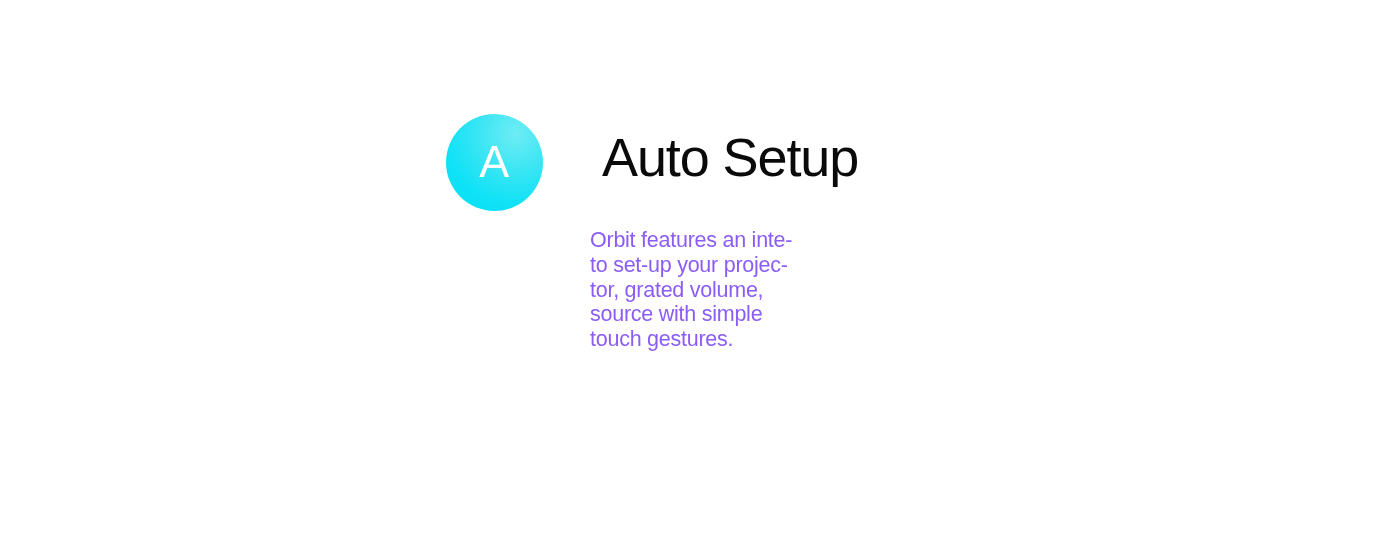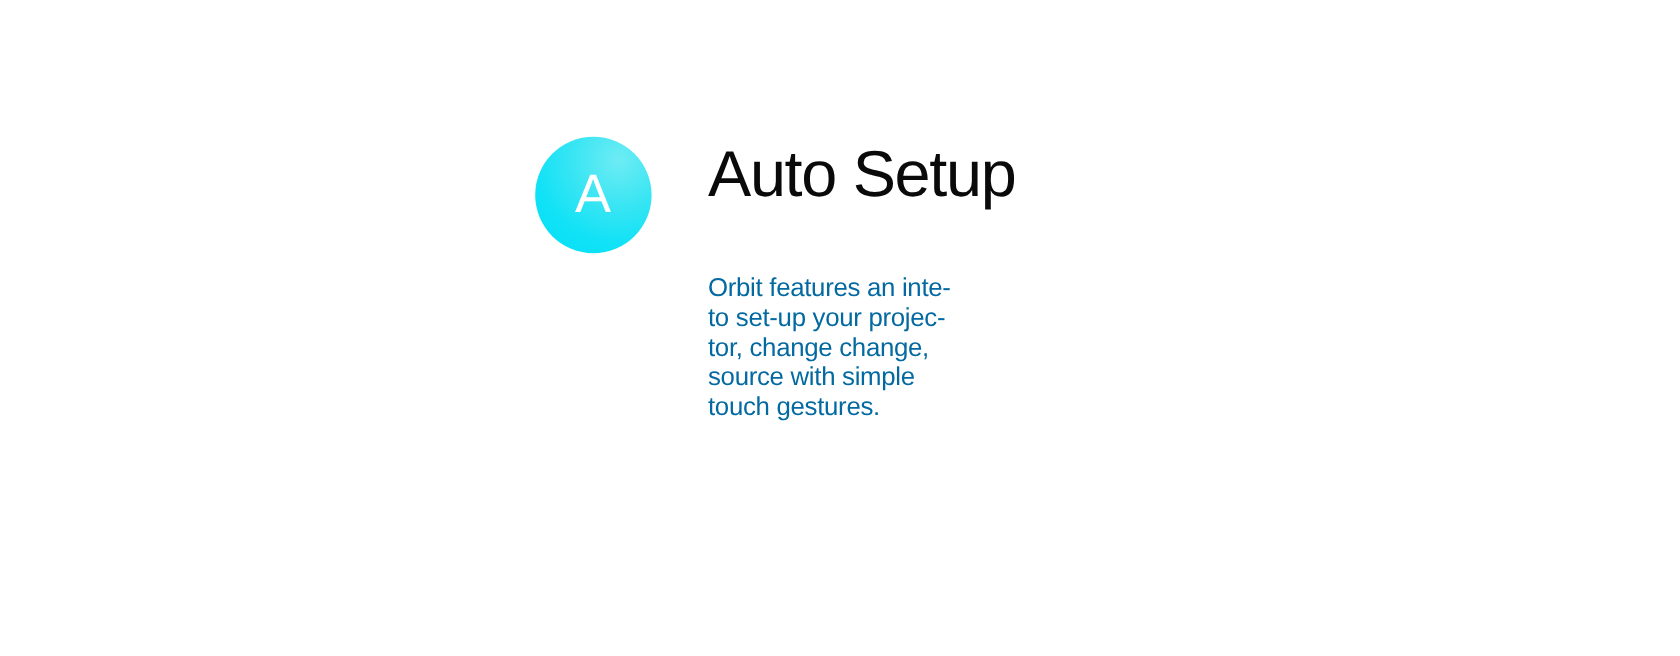--- a/index.html
+++ b/index.html
@@ -51,40 +51,40 @@
     line-height: 1;
     letter-spacing: 0.5px;
     user-select: none;
     transform: translateY(-1px);
   }
 
   .feature-title {
     position: absolute;
     left: 144px;
     top: 4px;
-    margin: 0;
+    margin: 12px;
     font-size: 54px;
     font-weight: 400;
     line-height: 1;
     letter-spacing: -1.1px;
     color: #0a0a0a;
     white-space: nowrap;
   }
 
   .feature-body {
     position: absolute;
     left: 144px;
     top: 114px;
     width: 245px;
     margin: 0;
     font-size: 21.5px;
     font-weight: 400;
     line-height: 24.8px;
     letter-spacing: -0.25px;
-    color: #0369a1;
+    color: #8b5cf6;
   }
 
   .feature-body .body-line {
     display: block;
     white-space: pre;
   }
 </style>
 </head>
 <body>
 
@@ -94,18 +94,18 @@
     <div class="badge">
       <span class="badge-letter">A</span>
     </div>
 
     <h1 class="feature-title">Auto Setup</h1>
   </div>
 
   <p class="feature-body">
     <span class="body-line">Orbit features an inte-</span>
     <span class="body-line">to set-up your projec-</span>
-    <span class="body-line">tor, change change,</span>
+    <span class="body-line">tor, grated volume,</span>
     <span class="body-line">source with simple</span>
     <span class="body-line">touch gestures.</span>
   </p>
 
 </div>
 
 </body></html>

